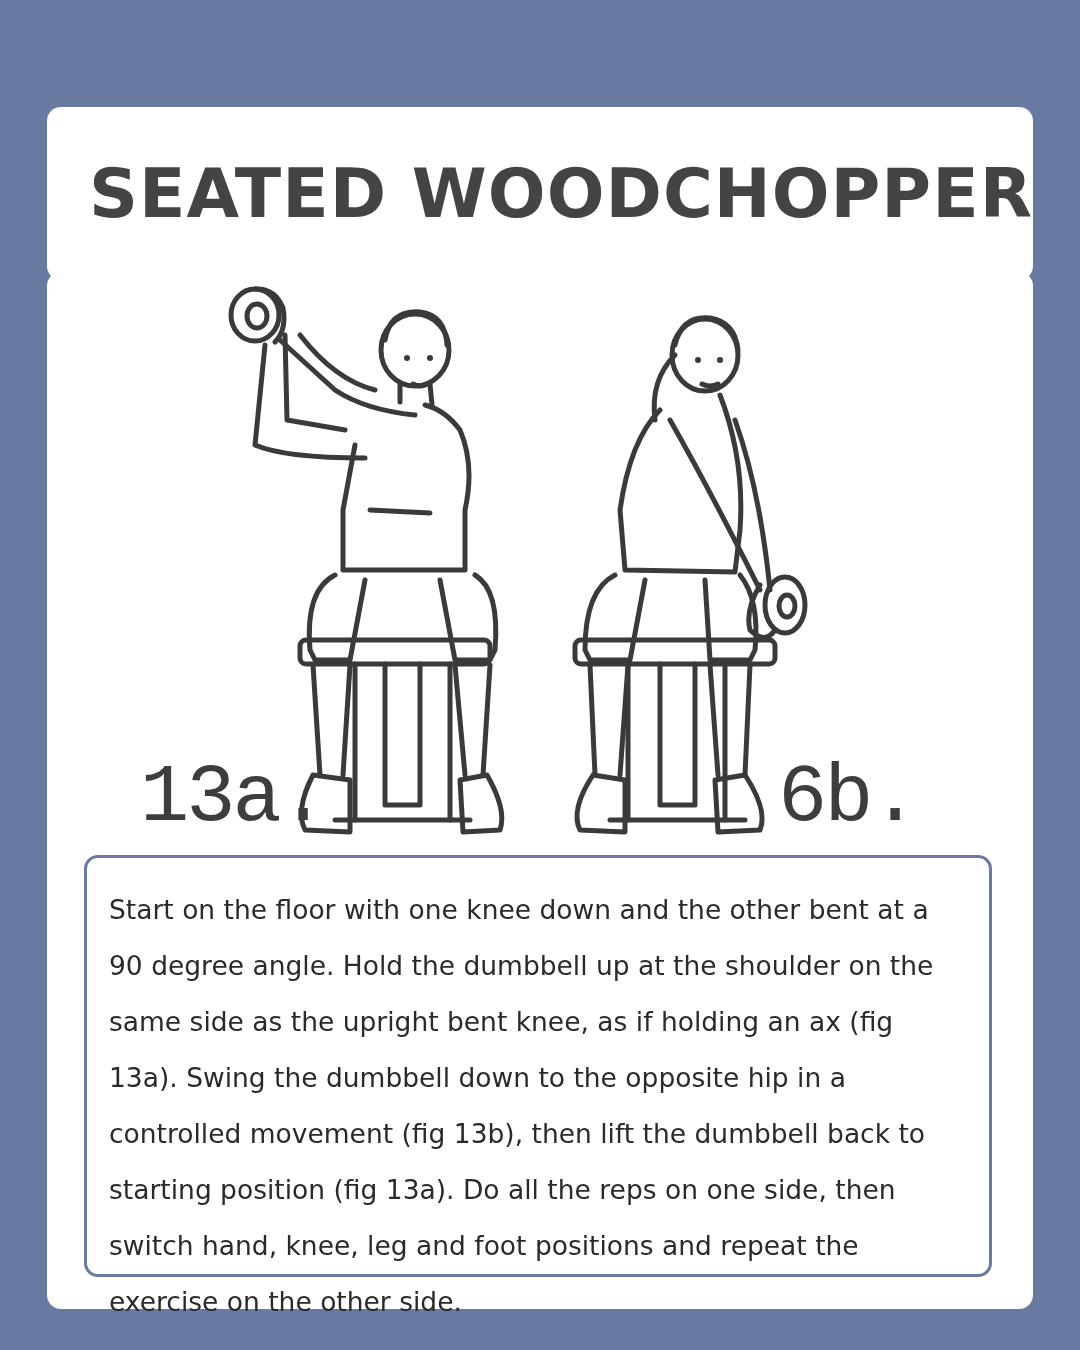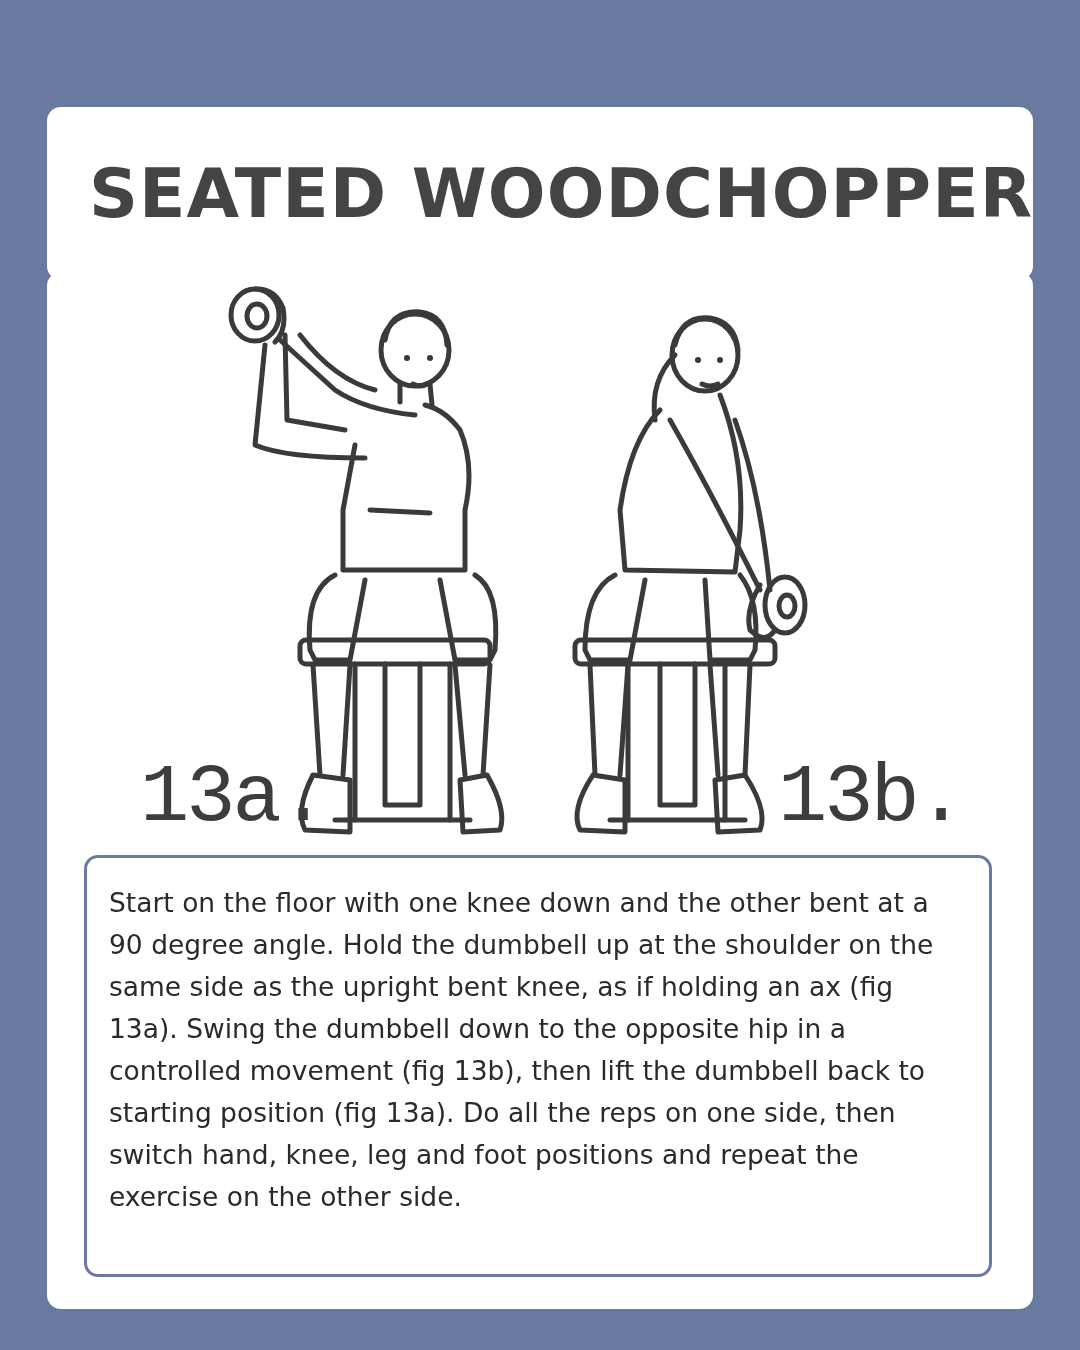--- a/index.html
+++ b/index.html
@@ -3,21 +3,21 @@
 <meta charset="utf-8">
 <style>
   html, body { margin:0; padding:0; }
   body { width:1080px; height:1350px; background:#697aa1; position:relative; overflow:hidden; font-family:"Liberation Sans", sans-serif; }
   .title-card { position:absolute; left:47px; top:64px; width:986px; height:173px; background:#fff; border-radius:14px; display:flex; align-items:center; justify-content:flex-end;margin-top:43px; }
   .title { font-family:"DejaVu Sans", sans-serif; font-weight:bold; font-size:68px; color:#444; letter-spacing:1px; }
   .main-card { position:absolute; left:47px; top:272px; width:986px; height:1037px; background:#fff; border-radius:14px; }
   .fig { position:absolute; }
   .label { position:absolute; font-family:Liberation Mono, monospace; font-size:82px; color:#3d3d3d; font-weight:normal; letter-spacing:-3px; }
   .desc-box { position:absolute; left:84px; top:855px; width:908px; height:422px; border:3px solid #6a7aa3; border-radius:14px; background:#fff; box-sizing:border-box; padding:24px 22px; }
-  .desc { font-family:"DejaVu Sans", sans-serif; font-size:26.5px; line-height:42px; color:#2a2a2a; margin:0; }
+  .desc { font-family:"DejaVu Sans", sans-serif; font-size:26.5px; line-height:56px; color:#2a2a2a; margin:0; }
   svg .s { fill:none; stroke:#3a3a3a; stroke-width:5; stroke-linecap:round; stroke-linejoin:round; }
 </style>
 </head>
 <body>
 
 <div class="title-card">
   <div class="title">SEATED WOODCHOPPER</div>
 </div>
 
 <div class="main-card"></div>
@@ -74,17 +74,17 @@
   <path class="s" d="M180 265 Q200 290 195 340 L190 350 L150 350 L145 270"></path>
   <rect class="s" x="15" y="330" width="200" height="24" rx="6"></rect>
   <path class="s" d="M68 354 L68 510 M165 354 L165 510 M100 354 L100 495 L135 495 L135 354"></path>
   <path class="s" d="M50 510 L185 510"></path>
   <path class="s" d="M30 355 L35 465 M68 355 L60 465 M150 355 L158 465 M190 355 L185 465"></path>
   <path class="s" d="M33 465 Q10 500 20 520 L65 522 L65 470 Z"></path>
   <path class="s" d="M155 470 L158 522 L200 520 Q208 500 185 465 Z"></path>
 </svg>
 
 <div class="label" style="left:140px;top:752px">13a.</div>
-<div class="label" style="left:778px;top:752px">13b.</div>
+<div class="label" style="left:778px;top:752px">6b.</div>
 
 <div class="desc-box">
   <p class="desc">Start on the floor with one knee down and the other bent at a 90 degree angle. Hold the dumbbell up at the shoulder on the same side as the upright bent knee, as if holding an ax (fig 13a). Swing the dumbbell down to the opposite hip in a controlled movement (fig 13b), then lift the dumbbell back to starting position (fig 13a). Do all the reps on one side, then switch hand, knee, leg and foot positions and repeat the exercise on the other side.</p>
 </div>
 
 </body></html>

